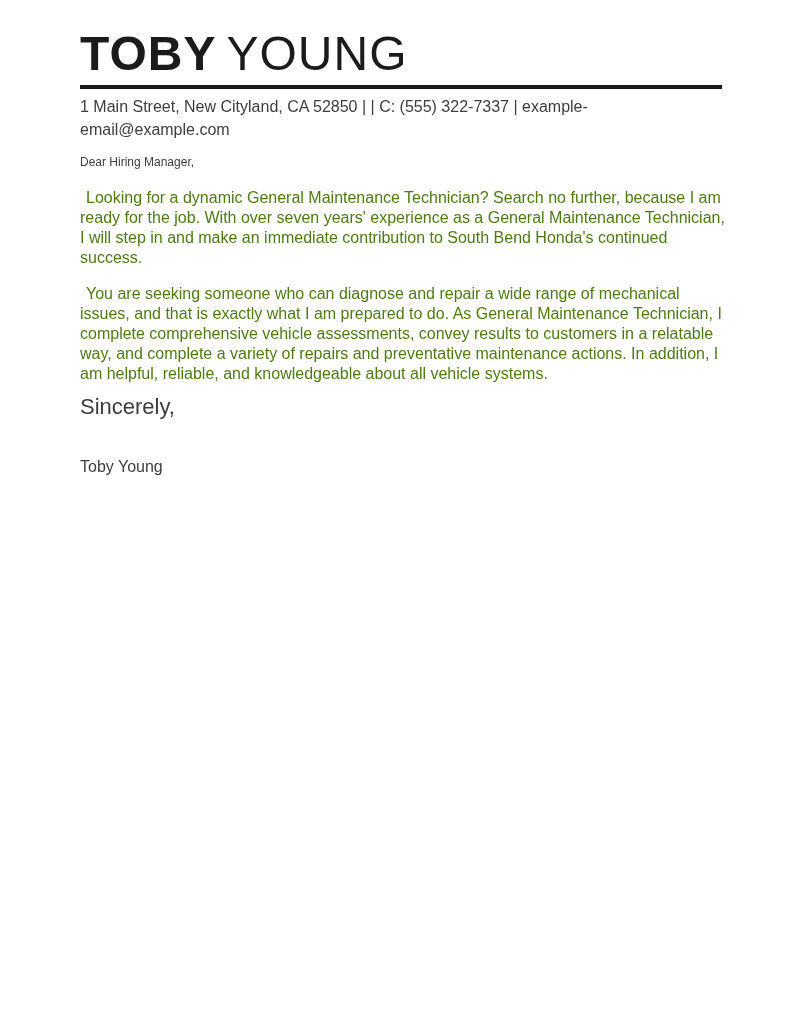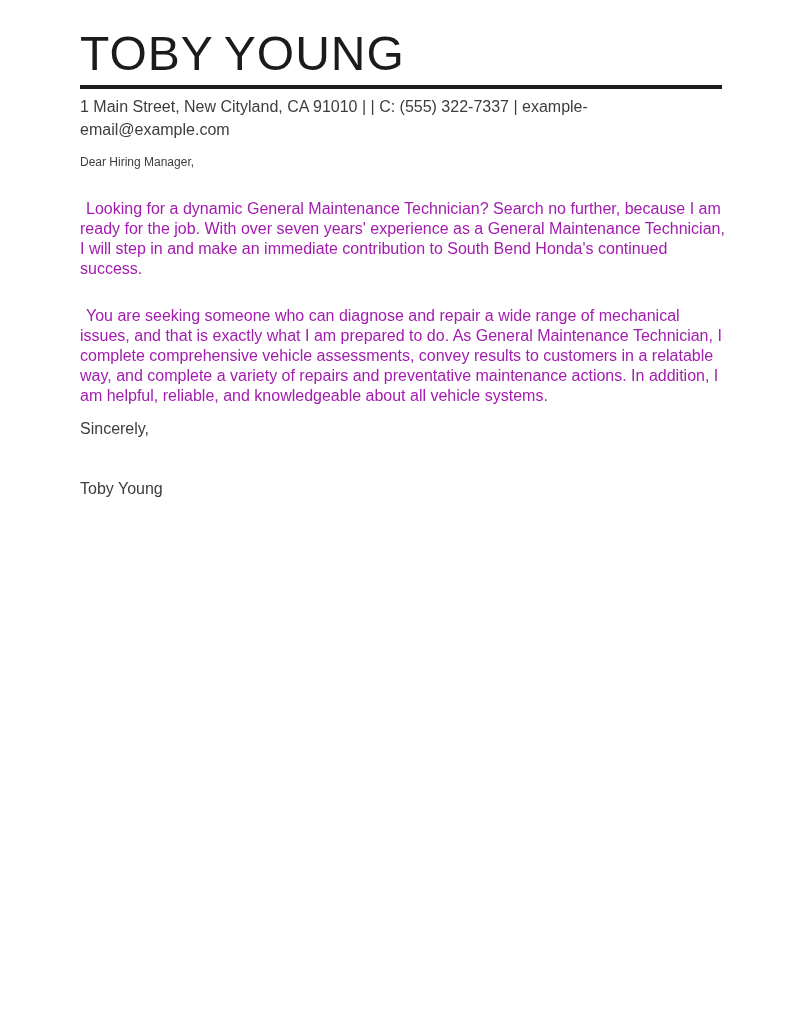--- a/index.html
+++ b/index.html
@@ -24,21 +24,21 @@
 
   
   .name {
     font-size: 48px;
     line-height: 48px;
     letter-spacing: 1px;
     color: #1b1b1b;
     white-space: nowrap;
   }
   .name-first {
-    font-weight: 400;
+    font-weight: 700;
   }
   .name-last {
     font-weight: 300;
     margin-left: 10px;
   }
 
   .rule {
     width: 642px;
     height: 4px;
     background: #1b1b1b;
@@ -54,30 +54,30 @@
 
   
   .salutation {
     margin-top: 11px;
     font-size: 12px;
     line-height: 20px;
     color: #3d3d3d;
   }
 
   .para {
-    margin-top: 27px;
+    margin-top: 16px;
     font-size: 16px;
     line-height: 20px;
-    color: #a21caf;
+    color: #4d7c0f;
     text-indent: 6px;
   }
 
   .closing {
     margin-top: 13px;
-    font-size: 16px;
+    font-size: 22px;
     line-height: 20px;
     color: #3d3d3d;
   }
 
   .signature {
     margin-top: 40px;
     font-size: 16px;
     line-height: 20px;
     color: #3d3d3d;
   }
@@ -86,21 +86,21 @@
 <body>
 
 <div class="page">
   <div class="content">
 
     <header>
       <h1 class="name"><span class="name-first">TOBY</span><span class="name-last">YOUNG</span></h1>
 
       <div class="rule"></div>
 
-      <p class="contact">1 Main Street, New Cityland, CA 91010 | | C: (555) 322-7337 | example-email@example.com</p>
+      <p class="contact">1 Main Street, New Cityland, CA 52850 | | C: (555) 322-7337 | example-email@example.com</p>
     </header>
 
     <main>
       <p class="salutation">Dear Hiring Manager,</p>
 
       <p class="para">Looking for a dynamic General Maintenance Technician? Search no further, because I am ready for the job. With over seven years' experience as a General Maintenance Technician, I will step in and make an immediate contribution to South Bend Honda's continued success.</p>
 
       <p class="para">You are seeking someone who can diagnose and repair a wide range of mechanical issues, and that is exactly what I am prepared to do. As General Maintenance Technician, I complete comprehensive vehicle assessments, convey results to customers in a relatable way, and complete a variety of repairs and preventative maintenance actions. In addition, I am helpful, reliable, and knowledgeable about all vehicle systems.</p>
 
 

